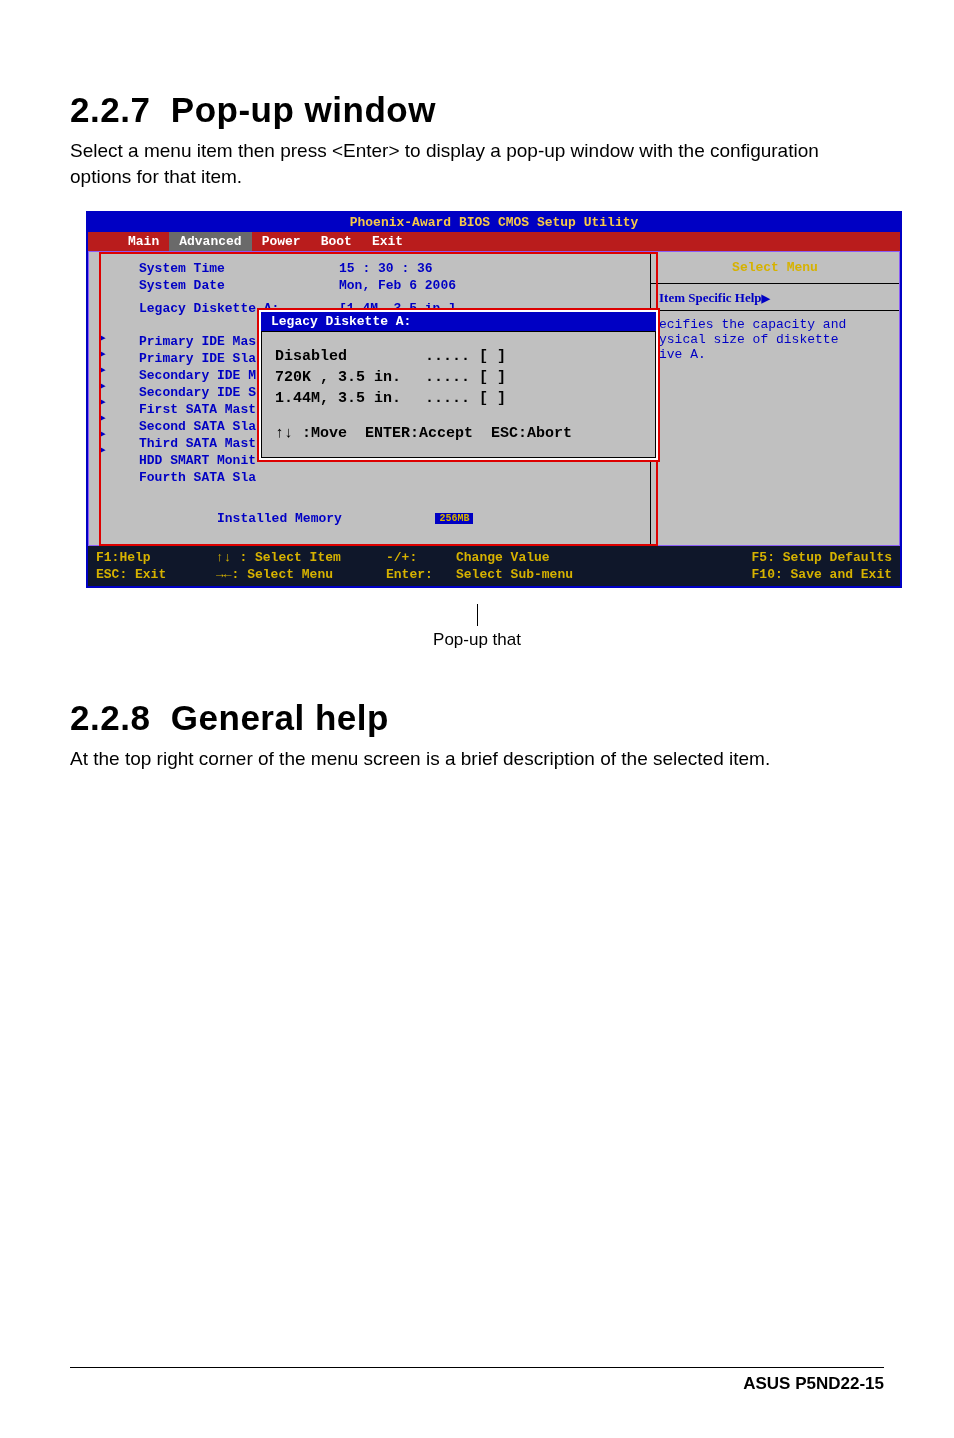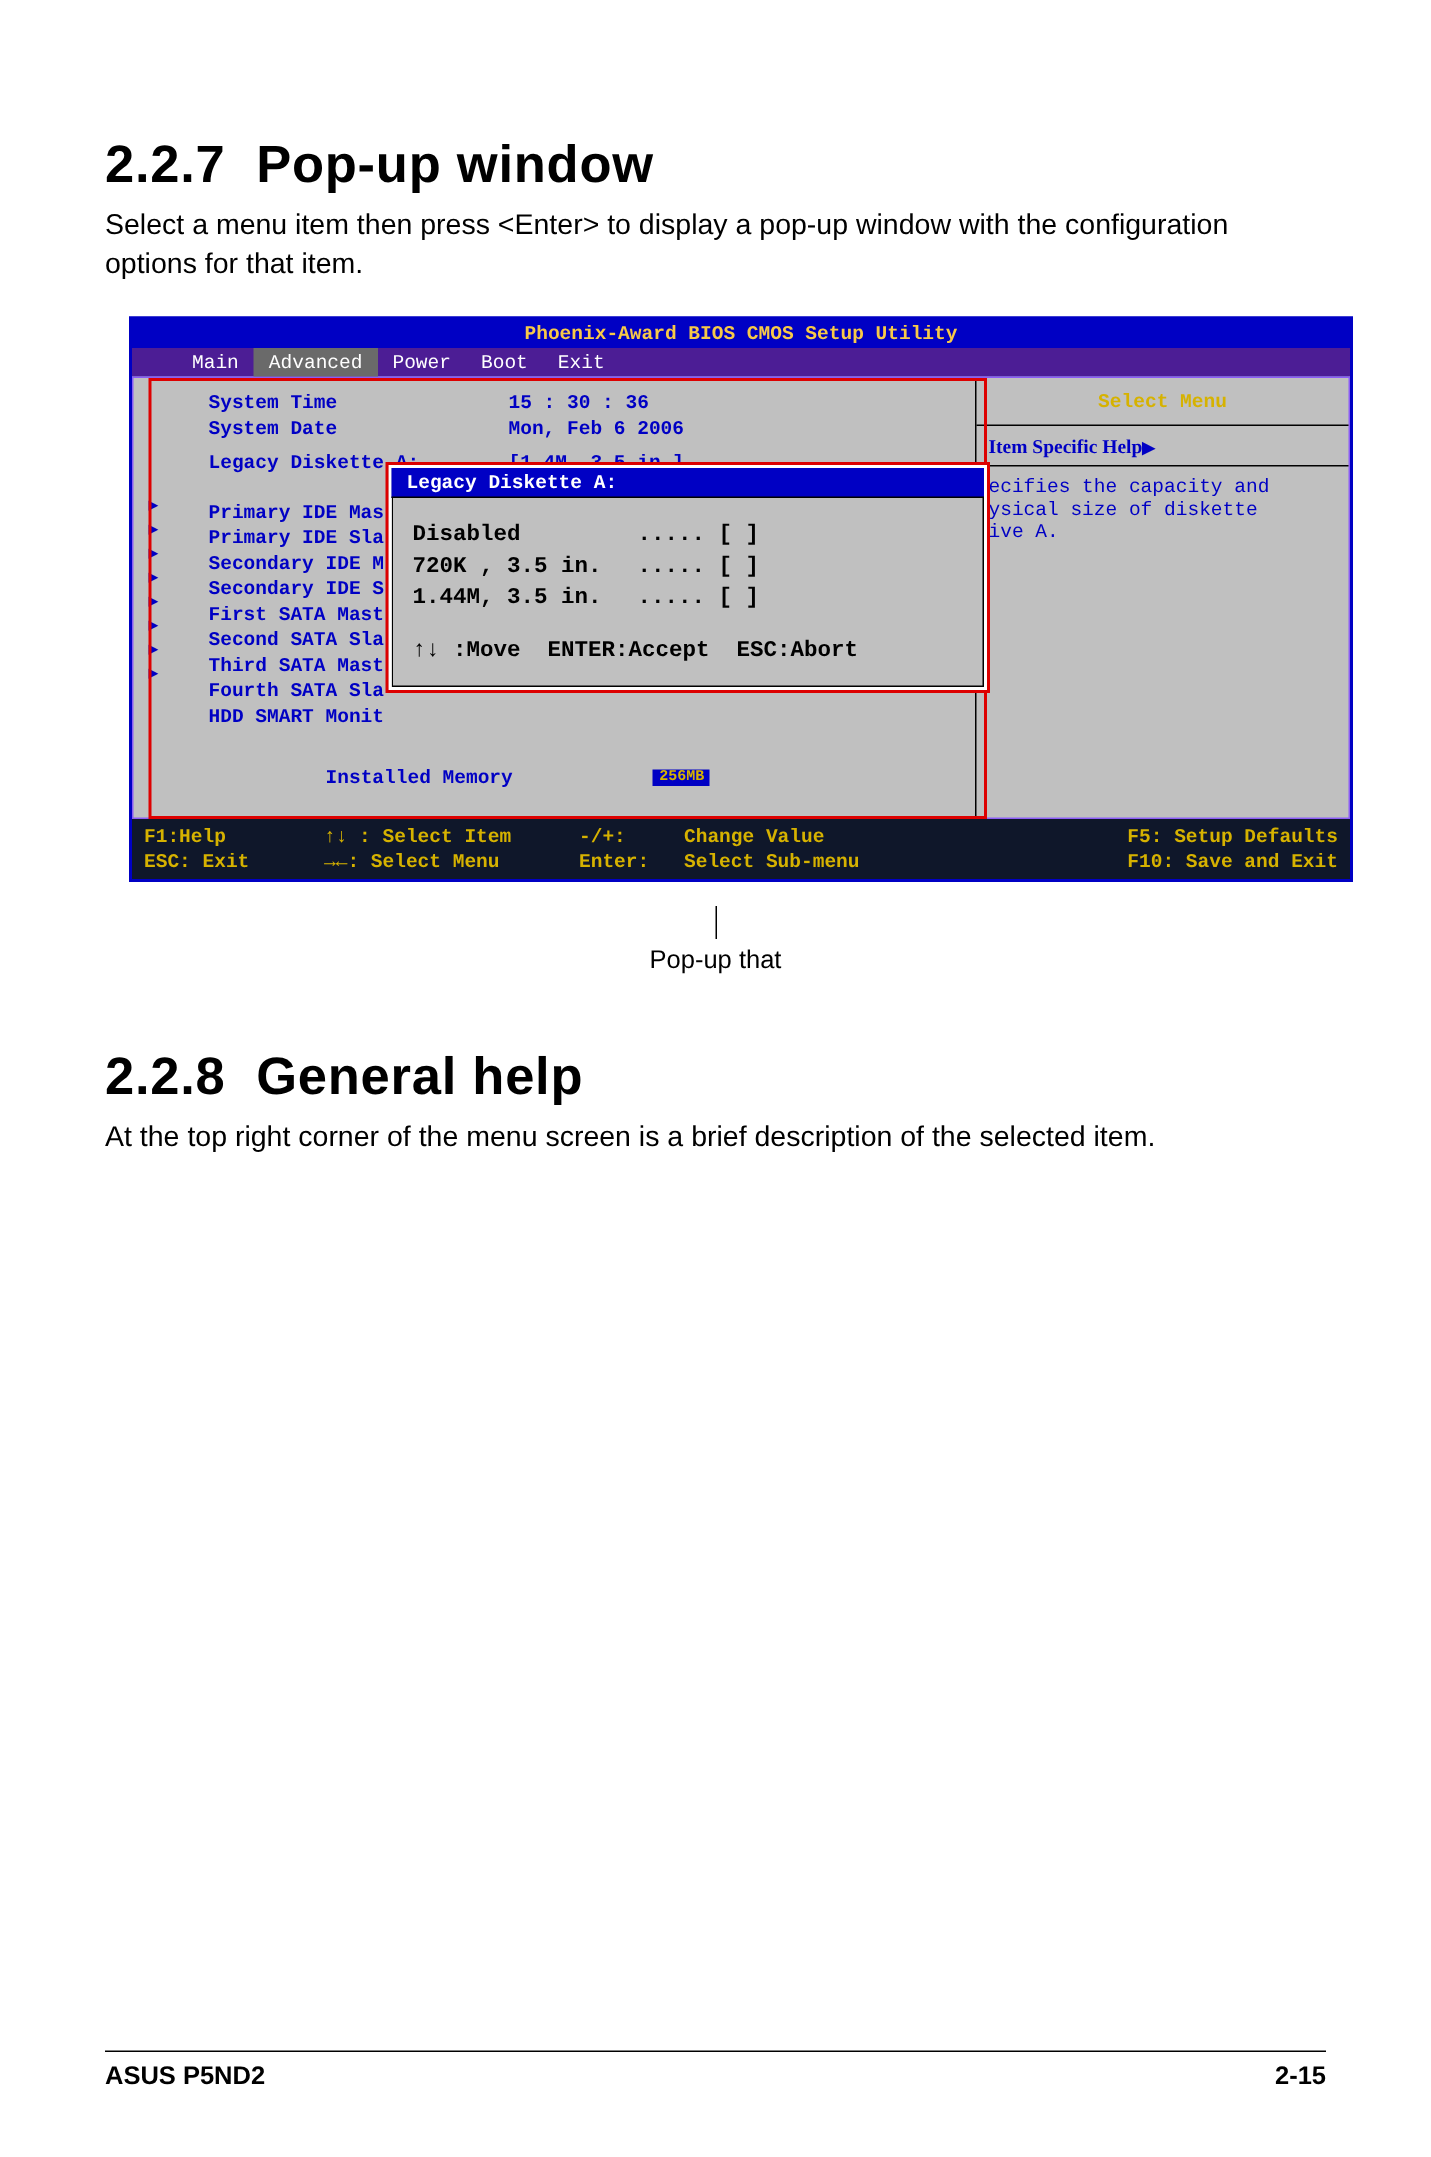--- a/index.html
+++ b/index.html
@@ -40,23 +40,23 @@
   }
   .bios-titlebar {
     background: #0000c4;
     color: #f7c948;
     text-align: center;
     font-weight: bold;
     padding: 2px 0 2px 0;
   }
   .bios-menubar {
     display: flex;
-    background: #4c1d95;
+    background: #b91c1c;
     color: #fff;
-    font-weight: normal;
+    font-weight: bold;
     padding-left: 30px;
   }
   .bios-menubar .tab {
     padding: 2px 10px;
   }
   .bios-menubar .tab.active {
     background: #6a6a6a;
     color: #fff;
   }
   .bios-body {
@@ -208,21 +208,21 @@
     margin-bottom: 48px;
   }
   
   .footer {
     position: absolute;
     left: 70px;
     right: 70px;
     bottom: 44px;
     border-top: 1.5px solid #000;
     display: flex;
-    justify-content: space-between;
+    justify-content: flex-end;
     font-weight: bold;
     font-size: 17px;
     padding-top: 6px;
   }
 </style>
 </head>
 <body>
 
 <div class="page">
 
@@ -272,22 +272,22 @@
           <div>▶</div>
         </div>
 
         <div class="bios-row"><span>Primary IDE Mas</span></div>
         <div class="bios-row"><span>Primary IDE Sla</span></div>
         <div class="bios-row"><span>Secondary IDE M</span></div>
         <div class="bios-row"><span>Secondary IDE S</span></div>
         <div class="bios-row"><span>First SATA Mast</span></div>
         <div class="bios-row"><span>Second SATA Sla</span></div>
         <div class="bios-row"><span>Third SATA Mast</span></div>
+        <div class="bios-row"><span>HDD SMART Monit</span></div>
         <div class="bios-row"><span>Fourth SATA Sla</span></div>
-        <div class="bios-row"><span>HDD SMART Monit</span></div>
 
         <div style="height:10px;"></div>
         <div class="installed-row">
           <span>Installed Memory</span>            <span class="mem-cover">256MB</span>
         </div>
 
         <div class="popup">
           <div class="popup-title">Legacy Diskette A:</div>
           <div class="popup-body">
             <div class="popup-opt">

